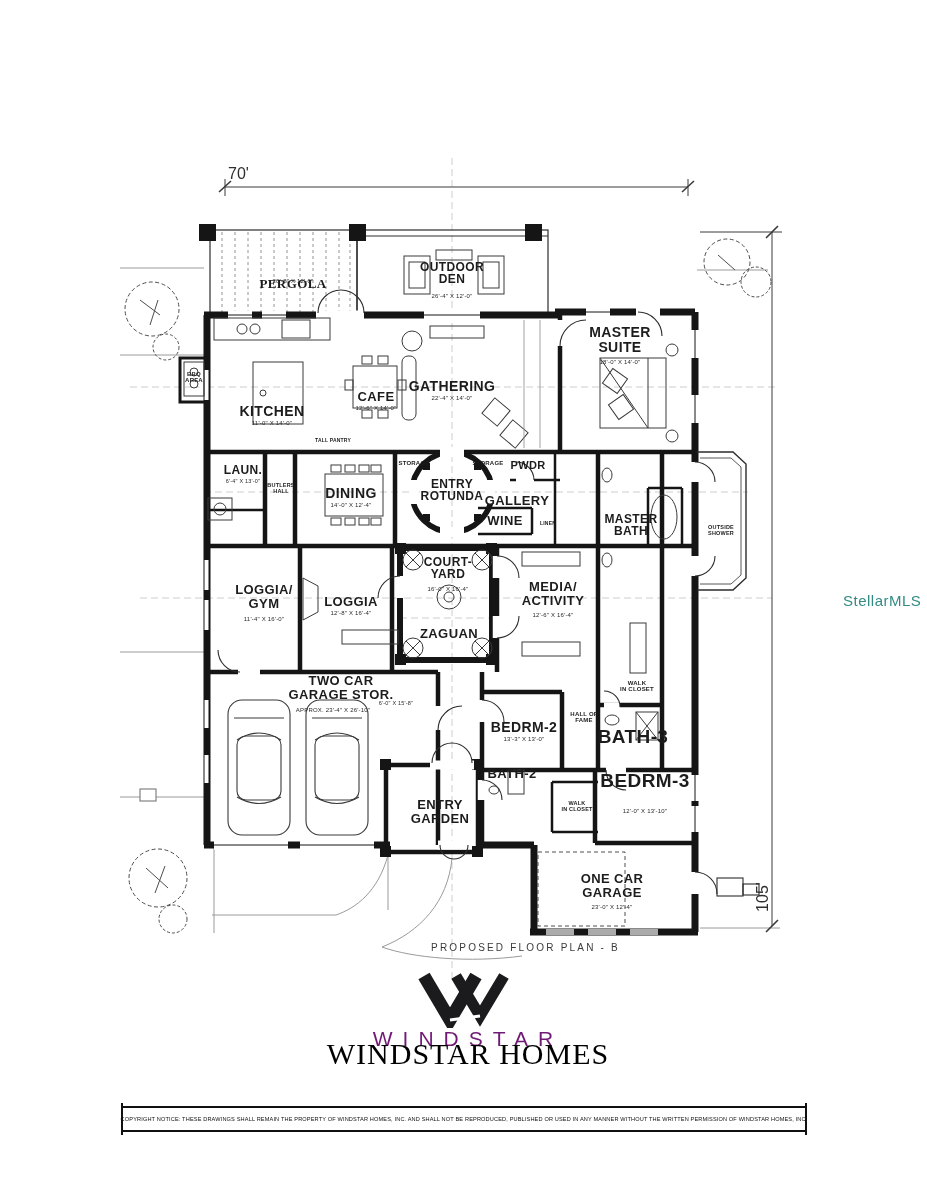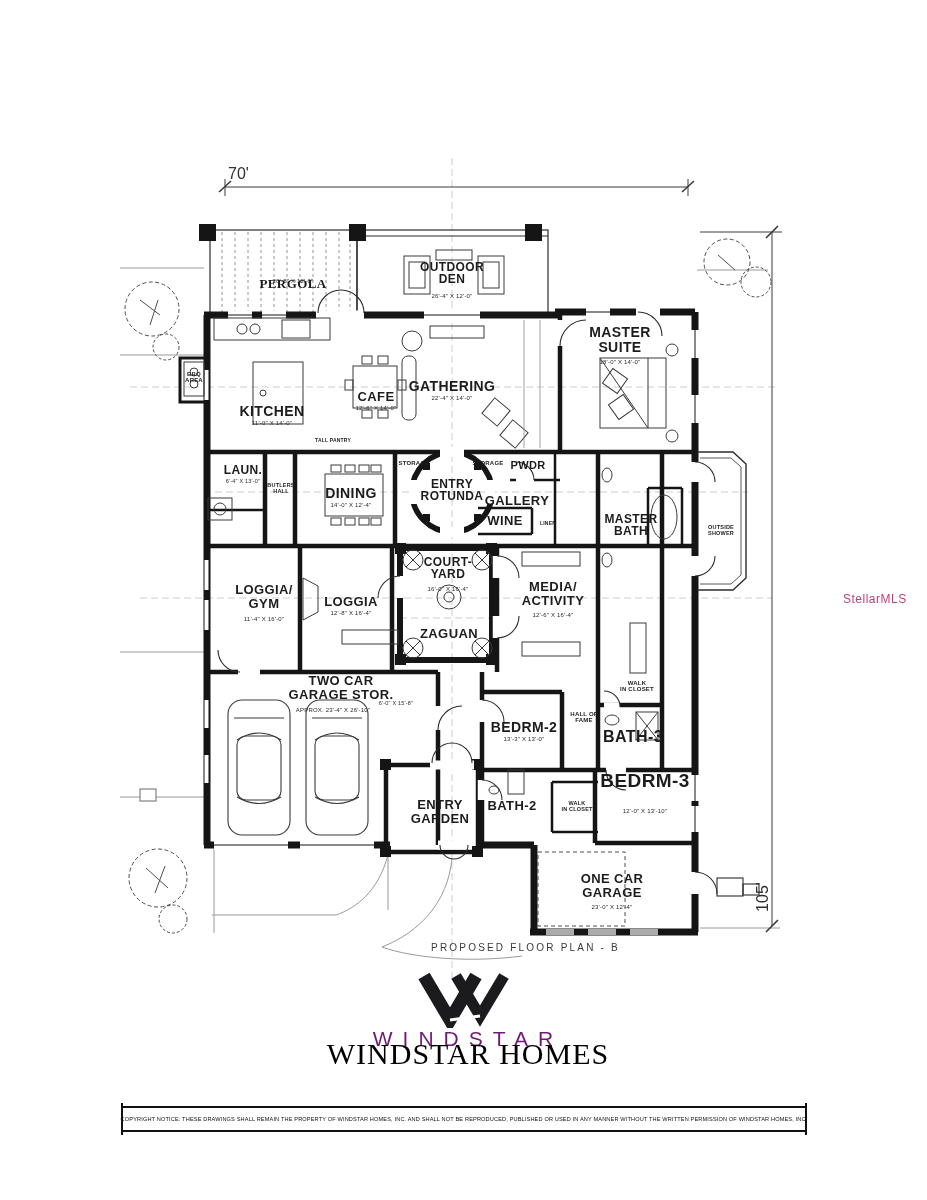--- a/index.html
+++ b/index.html
@@ -8,21 +8,21 @@
   svg{position:absolute;left:0;top:0;}
   .rm{position:absolute;transform:translate(-50%,-50%);text-align:center;color:#1c1c1c;
       font-weight:600;letter-spacing:.4px;line-height:1.04;white-space:pre-line;
       font-family:"Liberation Sans",sans-serif;}
   .dm{position:absolute;transform:translate(-50%,-50%);text-align:center;color:#2a2a2a;
       font-size:6px;font-weight:400;letter-spacing:.2px;white-space:pre-line;line-height:1.1;}
   .tiny{font-size:6px;font-weight:600;letter-spacing:.2px;}
   .dim-label{position:absolute;color:#2f2f2f;font-weight:400;font-size:16px;}
   .caption{position:absolute;transform:translate(-50%,-50%);color:#3a3a3a;font-size:10px;
            letter-spacing:2.2px;font-weight:400;}
-  .watermark{position:absolute;color:#be185d;opacity:.85;font-size:12px;letter-spacing:.5px;}
+  .watermark{position:absolute;color:#0f766e;opacity:.85;font-size:15px;letter-spacing:.5px;}
   .wordmark-spaced{position:absolute;transform:translate(-50%,-50%);font-size:21px;
                    letter-spacing:10px;padding-left:10px;color:#701a75;font-weight:400;}
   .wordmark-serif{position:absolute;transform:translate(-50%,-50%);
                   font-family:"Liberation Serif",serif;font-size:30px;color:#000000;
                   letter-spacing:1px;font-weight:400;}
   .plan-title{position:absolute;transform:translate(-50%,-50%);font-size:33px;color:#141414;
               font-weight:600;letter-spacing:.2px;}
   .copy-bar{position:absolute;left:123px;top:1106px;width:682px;height:22px;
             border-top:2.5px solid #101010;border-bottom:2.5px solid #101010;
             display:flex;align-items:center;justify-content:center;}
@@ -338,24 +338,24 @@
   <div class="rm tiny" style="left:637px;top:686px;">WALK
 IN CLOSET</div>
   <div class="rm" style="left:341px;top:688px;font-size:13px;">TWO CAR
 GARAGE STOR.</div>
   <div class="dm" style="left:333px;top:710px;">APPROX. 23'-4" X 26'-10"</div>
   <div class="dm" style="left:396px;top:703px;font-size:5.5px;">6'-0" X 15'-8"</div>
   <div class="rm" style="left:524px;top:727px;font-size:14px;">BEDRM-2</div>
   <div class="dm" style="left:524px;top:739px;">13'-3" X 13'-0"</div>
   <div class="rm tiny" style="left:584px;top:717px;">HALL OF
 FAME</div>
-  <div class="rm" style="left:633px;top:737px;font-size:16px;">BATH-3</div>
+  <div class="rm" style="left:633px;top:737px;font-size:19px;">BATH-3</div>
   <div class="rm" style="left:440px;top:812px;font-size:13px;">ENTRY
 GARDEN</div>
-  <div class="rm" style="left:512px;top:806px;font-size:13px;">BATH-2</div>
+  <div class="rm" style="left:512px;top:774px;font-size:13px;">BATH-2</div>
   <div class="rm tiny" style="left:577px;top:807px;font-size:5.5px;">WALK
 IN CLOSET</div>
   <div class="rm" style="left:645px;top:781px;font-size:19px;">BEDRM-3</div>
   <div class="dm" style="left:645px;top:811px;">12'-0" X 13'-10"</div>
   <div class="rm" style="left:612px;top:886px;font-size:13px;">ONE CAR
 GARAGE</div>
   <div class="dm" style="left:612px;top:907px;">23'-0" X 12'-4"</div>
   <div class="rm tiny" style="left:333px;top:441px;font-size:5px;">TALL PANTRY</div>
   <div class="rm tiny" style="left:548px;top:524px;font-size:5px;">LINEN</div>
 

